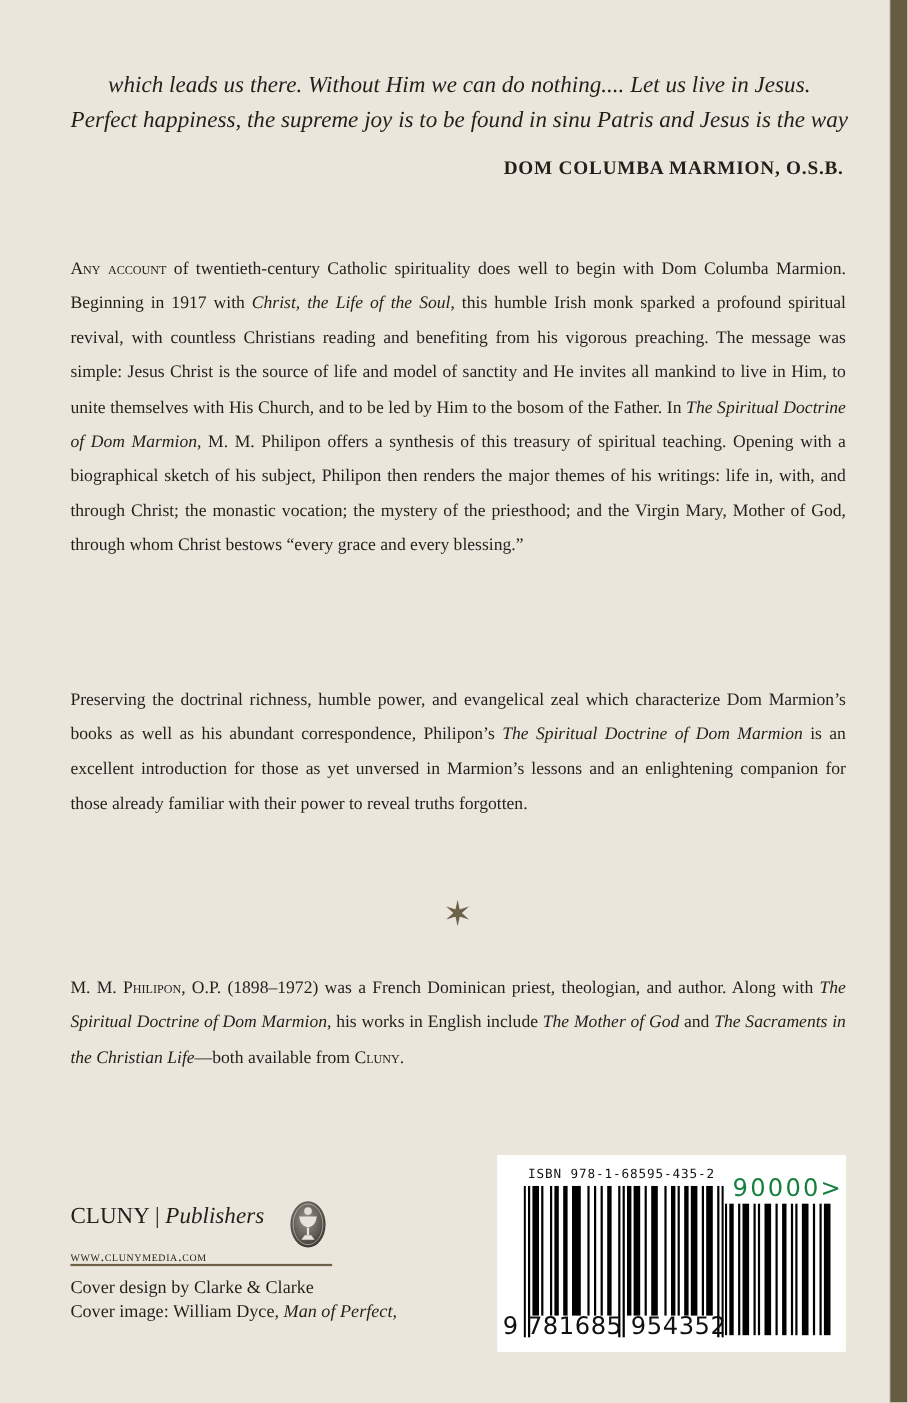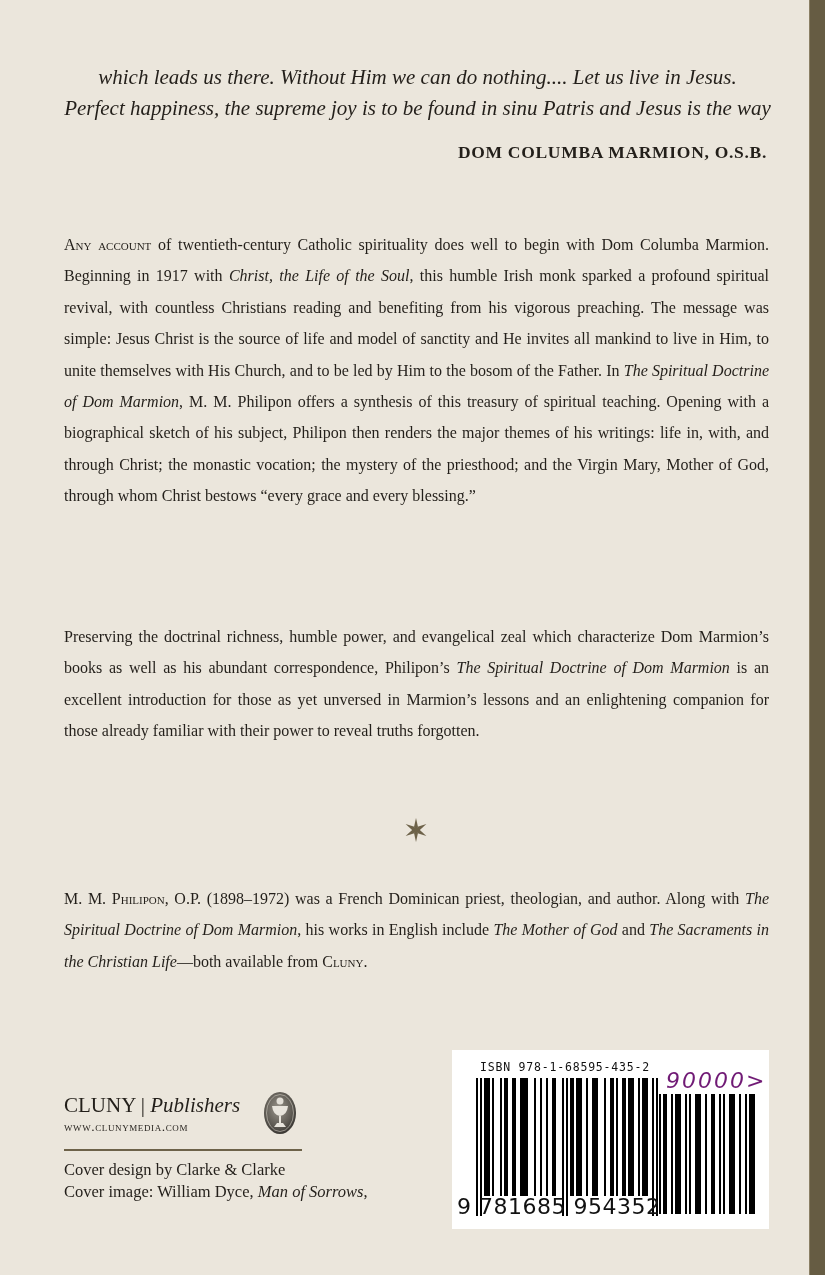--- a/index.html
+++ b/index.html
@@ -32,21 +32,21 @@
   .p3 { top: 883px; }
   .sc { font-variant: small-caps; }
   .ornament {
     position: absolute; left: 403px; top: 817px; width: 26px; height: 26px;
   }
   .publisher {
     position: absolute; left: 64px; top: 1092px;
   }
   .pub-name { font-size: 21px; line-height: 26px; }
   .pub-name .it { font-style: italic; }
-  .pub-url { font-size: 13.5px; letter-spacing: 0.6px; margin-top: 1px; font-variant: small-caps; }
+  .pub-url { font-size: 13.5px; letter-spacing: 0.6px; margin-top: 16px; font-variant: small-caps; }
   .seal {
     position: absolute; left: 263px; top: 1091px; width: 34px; height: 44px;
   }
   .rule {
     position: absolute; left: 64px; top: 1149px; width: 238px; height: 2px;
     background: #6d6249;
   }
   .credits {
     position: absolute; left: 64px; top: 1159px; font-size: 16.5px; line-height: 21.5px;
   }
@@ -56,21 +56,21 @@
     background: #ffffff;
   }
   .isbn-text {
     position: absolute; left: 28px; top: 10px;
     font-family: "DejaVu Sans Mono", "Liberation Mono", monospace;
     font-size: 11.5px; letter-spacing: 0.8px; color: #111;
   }
   .price-code {
     position: absolute; left: 214px; top: 18px;
     font-family: "DejaVu Sans", "Liberation Sans", sans-serif;
-    font-size: 22px; letter-spacing: 2px; color: #701a75; font-style: italic;
+    font-size: 22px; letter-spacing: 2px; color: #15803d;
   }
   .ean-digits {
     position: absolute; left: 5px; top: 144px;
     font-family: "DejaVu Sans", "Liberation Sans", sans-serif;
     font-size: 22px; color: #111; letter-spacing: 0.5px;
   }
   .bars-main { position: absolute; left: 24px; top: 28px; width: 182px; height: 138px; }
   .bars-addon { position: absolute; left: 207px; top: 44px; width: 98px; height: 120px; }
 </style>
 </head>
@@ -120,21 +120,21 @@
   <circle cx="17" cy="10" r="3.5" fill="#e2ded6"></circle>
   <path d="M9,15 L25,15 Q24,24 17,25 Q10,24 9,15 Z" fill="#e8e4dc"></path>
   <rect x="16" y="25" width="2" height="7" fill="#e8e4dc"></rect>
   <path d="M11,36 L23,36 L20,32 L14,32 Z" fill="#e8e4dc"></path>
 </svg>
 
 <div class="rule"></div>
 
 <div class="credits">
   <div>Cover design by Clarke &amp; Clarke</div>
-  <div><span>Cover image: William Dyce, </span><span class="it">Man of Sorrows</span><span>,</span></div>
+  <div><span>Cover image: William Dyce, </span><span class="it">Man of Perfect</span><span>,</span></div>
 </div>
 
 <div class="barcode-box">
   <div class="isbn-text">ISBN 978-1-68595-435-2</div>
   <div class="price-code">90000&gt;</div>
   <svg class="bars-main" viewBox="0 0 182 138" preserveAspectRatio="none">
     <g fill="#000">
       <rect x="0" y="0" width="2" height="138"></rect>
         <rect x="4" y="0" width="2" height="138"></rect>
       <rect x="8" y="0" width="6" height="118"></rect>

